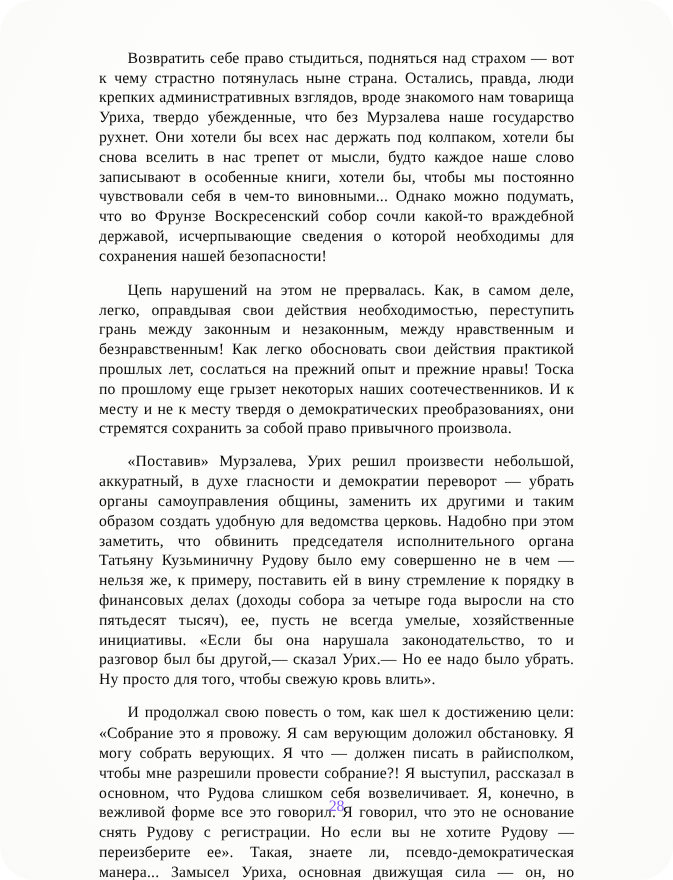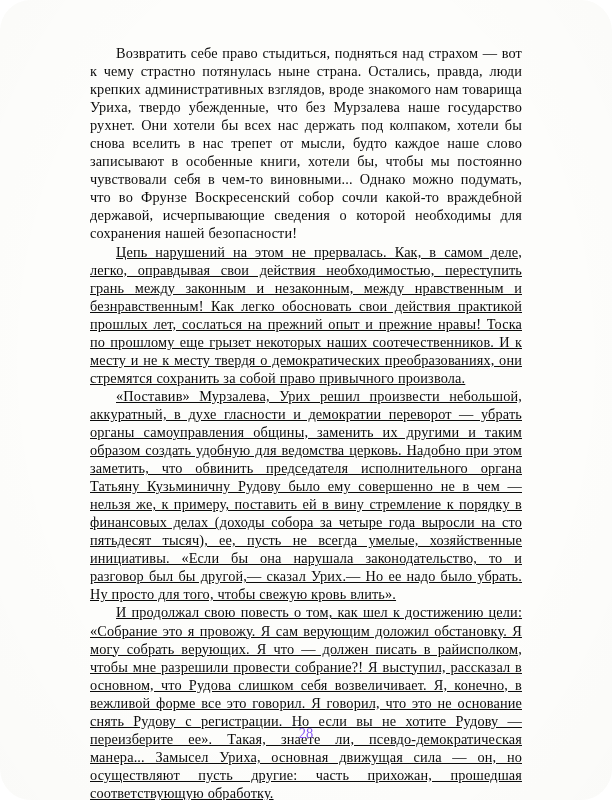--- a/index.html
+++ b/index.html
@@ -40,22 +40,21 @@
     text-justify: inter-word;
     text-indent: 26px;
     font-size: 14.3px;
     line-height: 18.05px;
     letter-spacing: 0.01em;
     word-spacing: 0.01em;
     hyphens: manual;
     -webkit-hyphens: manual;
   }
   p.para + p.para {
-    margin-top: 0;
-    text-decoration: underline;
+    margin-top: 12px;
   }
   .folio {
     position: absolute;
     left: 0;
     right: 0;
     top: 726px;
     text-align: center;
     font-size: 14.5px;
     line-height: 1;
     font-family: "Liberation Serif", "DejaVu Serif", serif;

